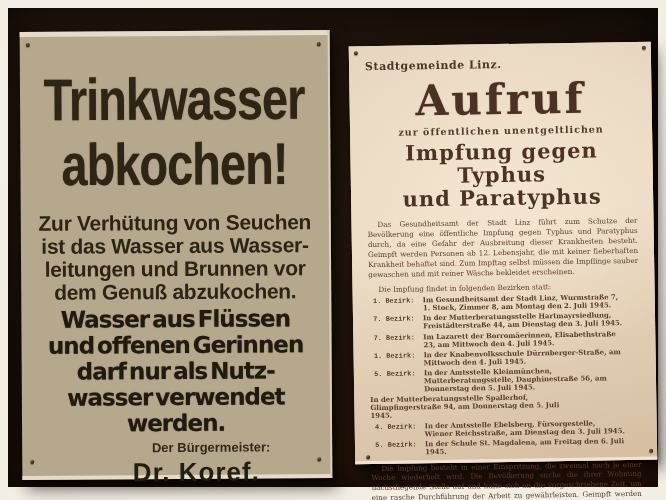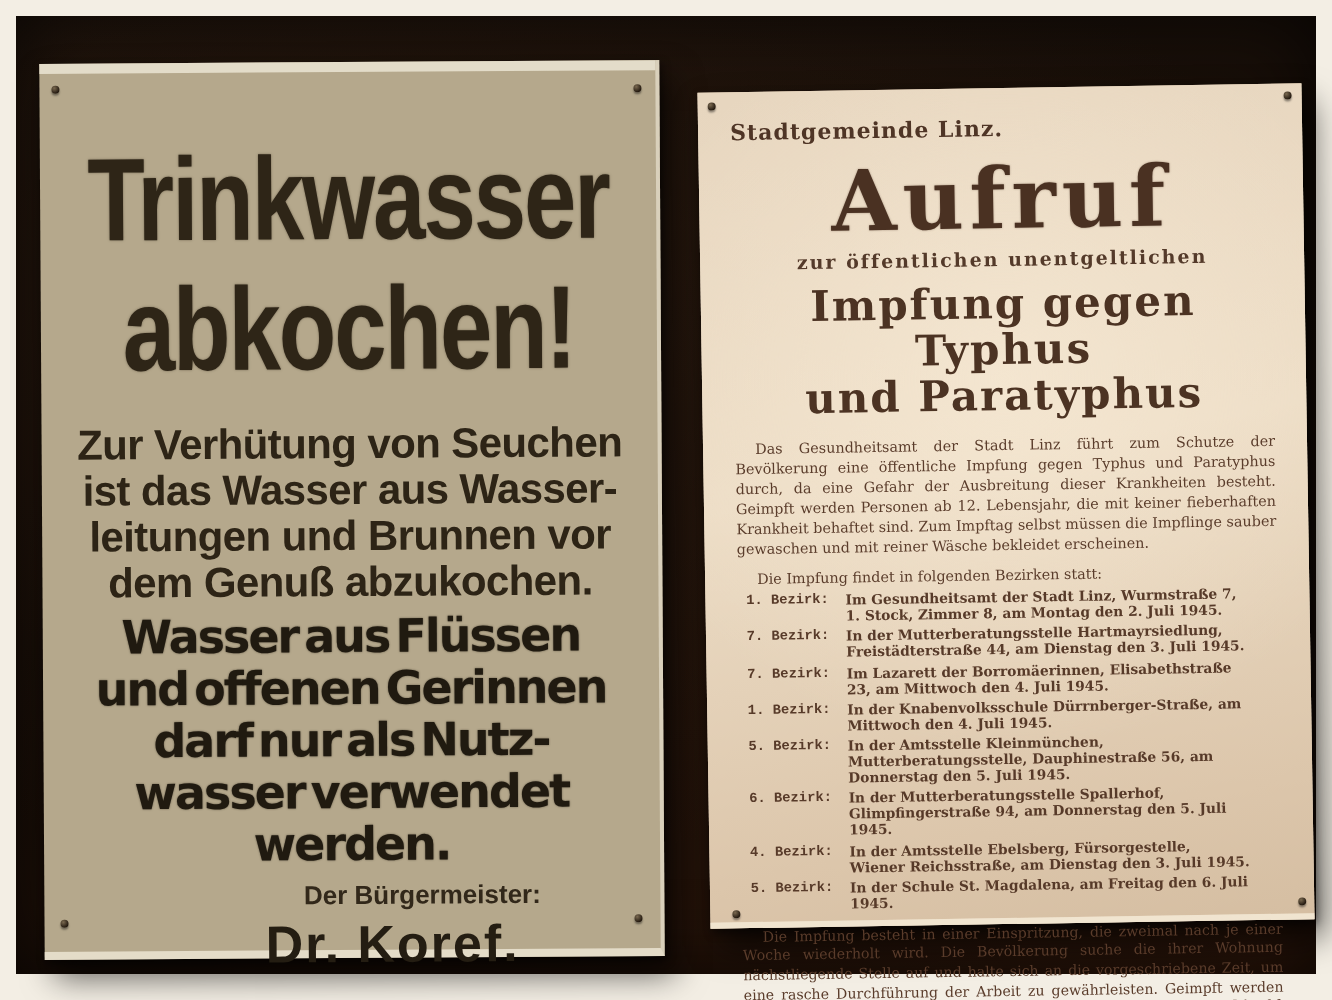--- a/index.html
+++ b/index.html
@@ -185,21 +185,20 @@
     </div>
     <div class="rp-item">
       <span class="lbl">1. Bezirk:</span>
       <span class="txt">In der Knabenvolksschule Dürrnberger-Straße, am Mittwoch den 4. Juli 1945.</span>
     </div>
     <div class="rp-item">
       <span class="lbl">5. Bezirk:</span>
       <span class="txt">In der Amtsstelle Kleinmünchen, Mutterberatungsstelle, Dauphinestraße 56, am Donnerstag den 5. Juli 1945.</span>
     </div>
     <div class="rp-item">
-      <span class="lbl">6. Bezirk:</span>
       <span class="txt">In der Mutterberatungsstelle Spallerhof, Glimpfingerstraße 94, am Donnerstag den 5. Juli 1945.</span>
     </div>
     <div class="rp-item">
       <span class="lbl">4. Bezirk:</span>
       <span class="txt">In der Amtsstelle Ebelsberg, Fürsorgestelle, Wiener Reichsstraße, am Dienstag den 3. Juli 1945.</span>
     </div>
     <div class="rp-item">
       <span class="lbl">5. Bezirk:</span>
       <span class="txt">In der Schule St. Magdalena, am Freitag den 6. Juli 1945.</span>
     </div>

